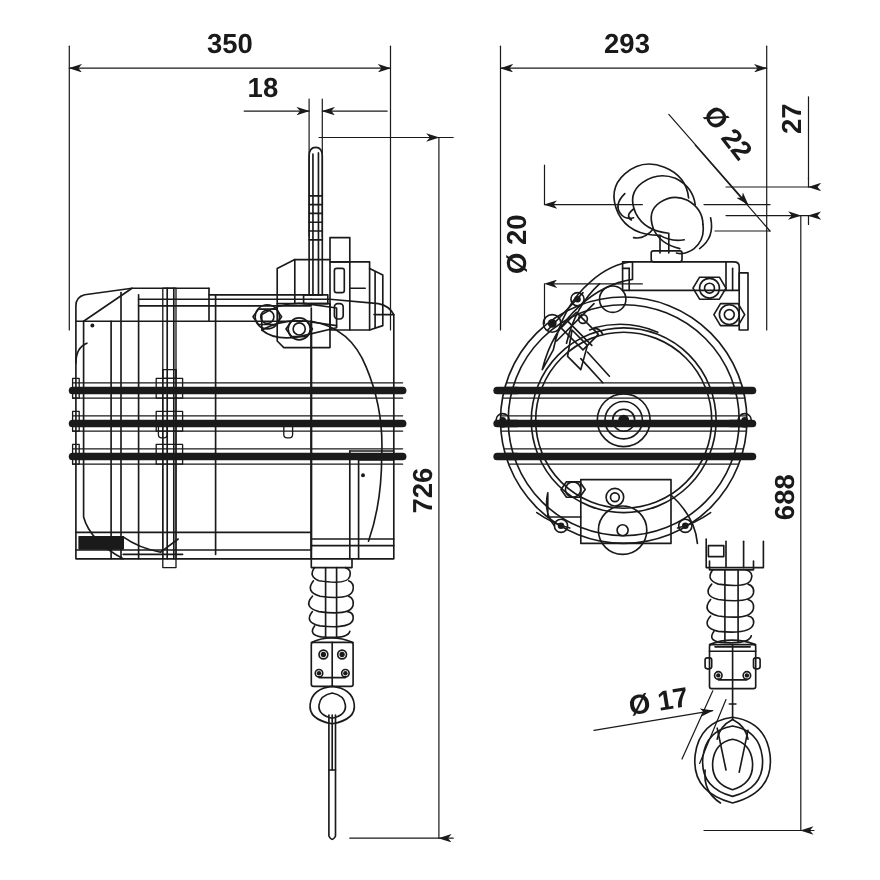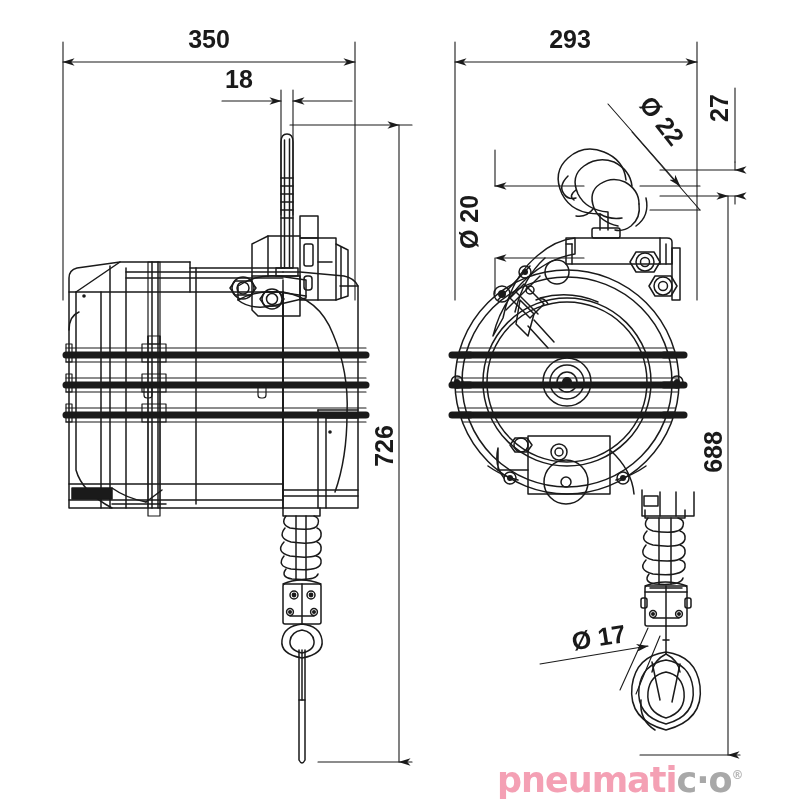--- a/index.html
+++ b/index.html
@@ -411,17 +411,14 @@
         <text x="0" y="0" transform="translate(655,126) rotate(52)" text-anchor="middle">Ø 22</text>
         <text x="0" y="0" transform="translate(728,108) rotate(-90)" text-anchor="middle">27</text>
         <text x="0" y="0" transform="translate(478,222) rotate(-90)" text-anchor="middle">Ø 20</text>
         <text x="0" y="0" transform="translate(600,646) rotate(-9)" text-anchor="middle">Ø 17</text>
         <text x="0" y="0" transform="translate(722,452) rotate(-90)" text-anchor="middle">688</text>
       </g>
 
     </g>
   </svg>
 
-  <div class="wm">
-    <span class="wm-a">pneumati</span><span class="wm-b">c·o</span><span class="wm-r">®</span>
-  </div>
 
 </div>
 
 </body></html>

